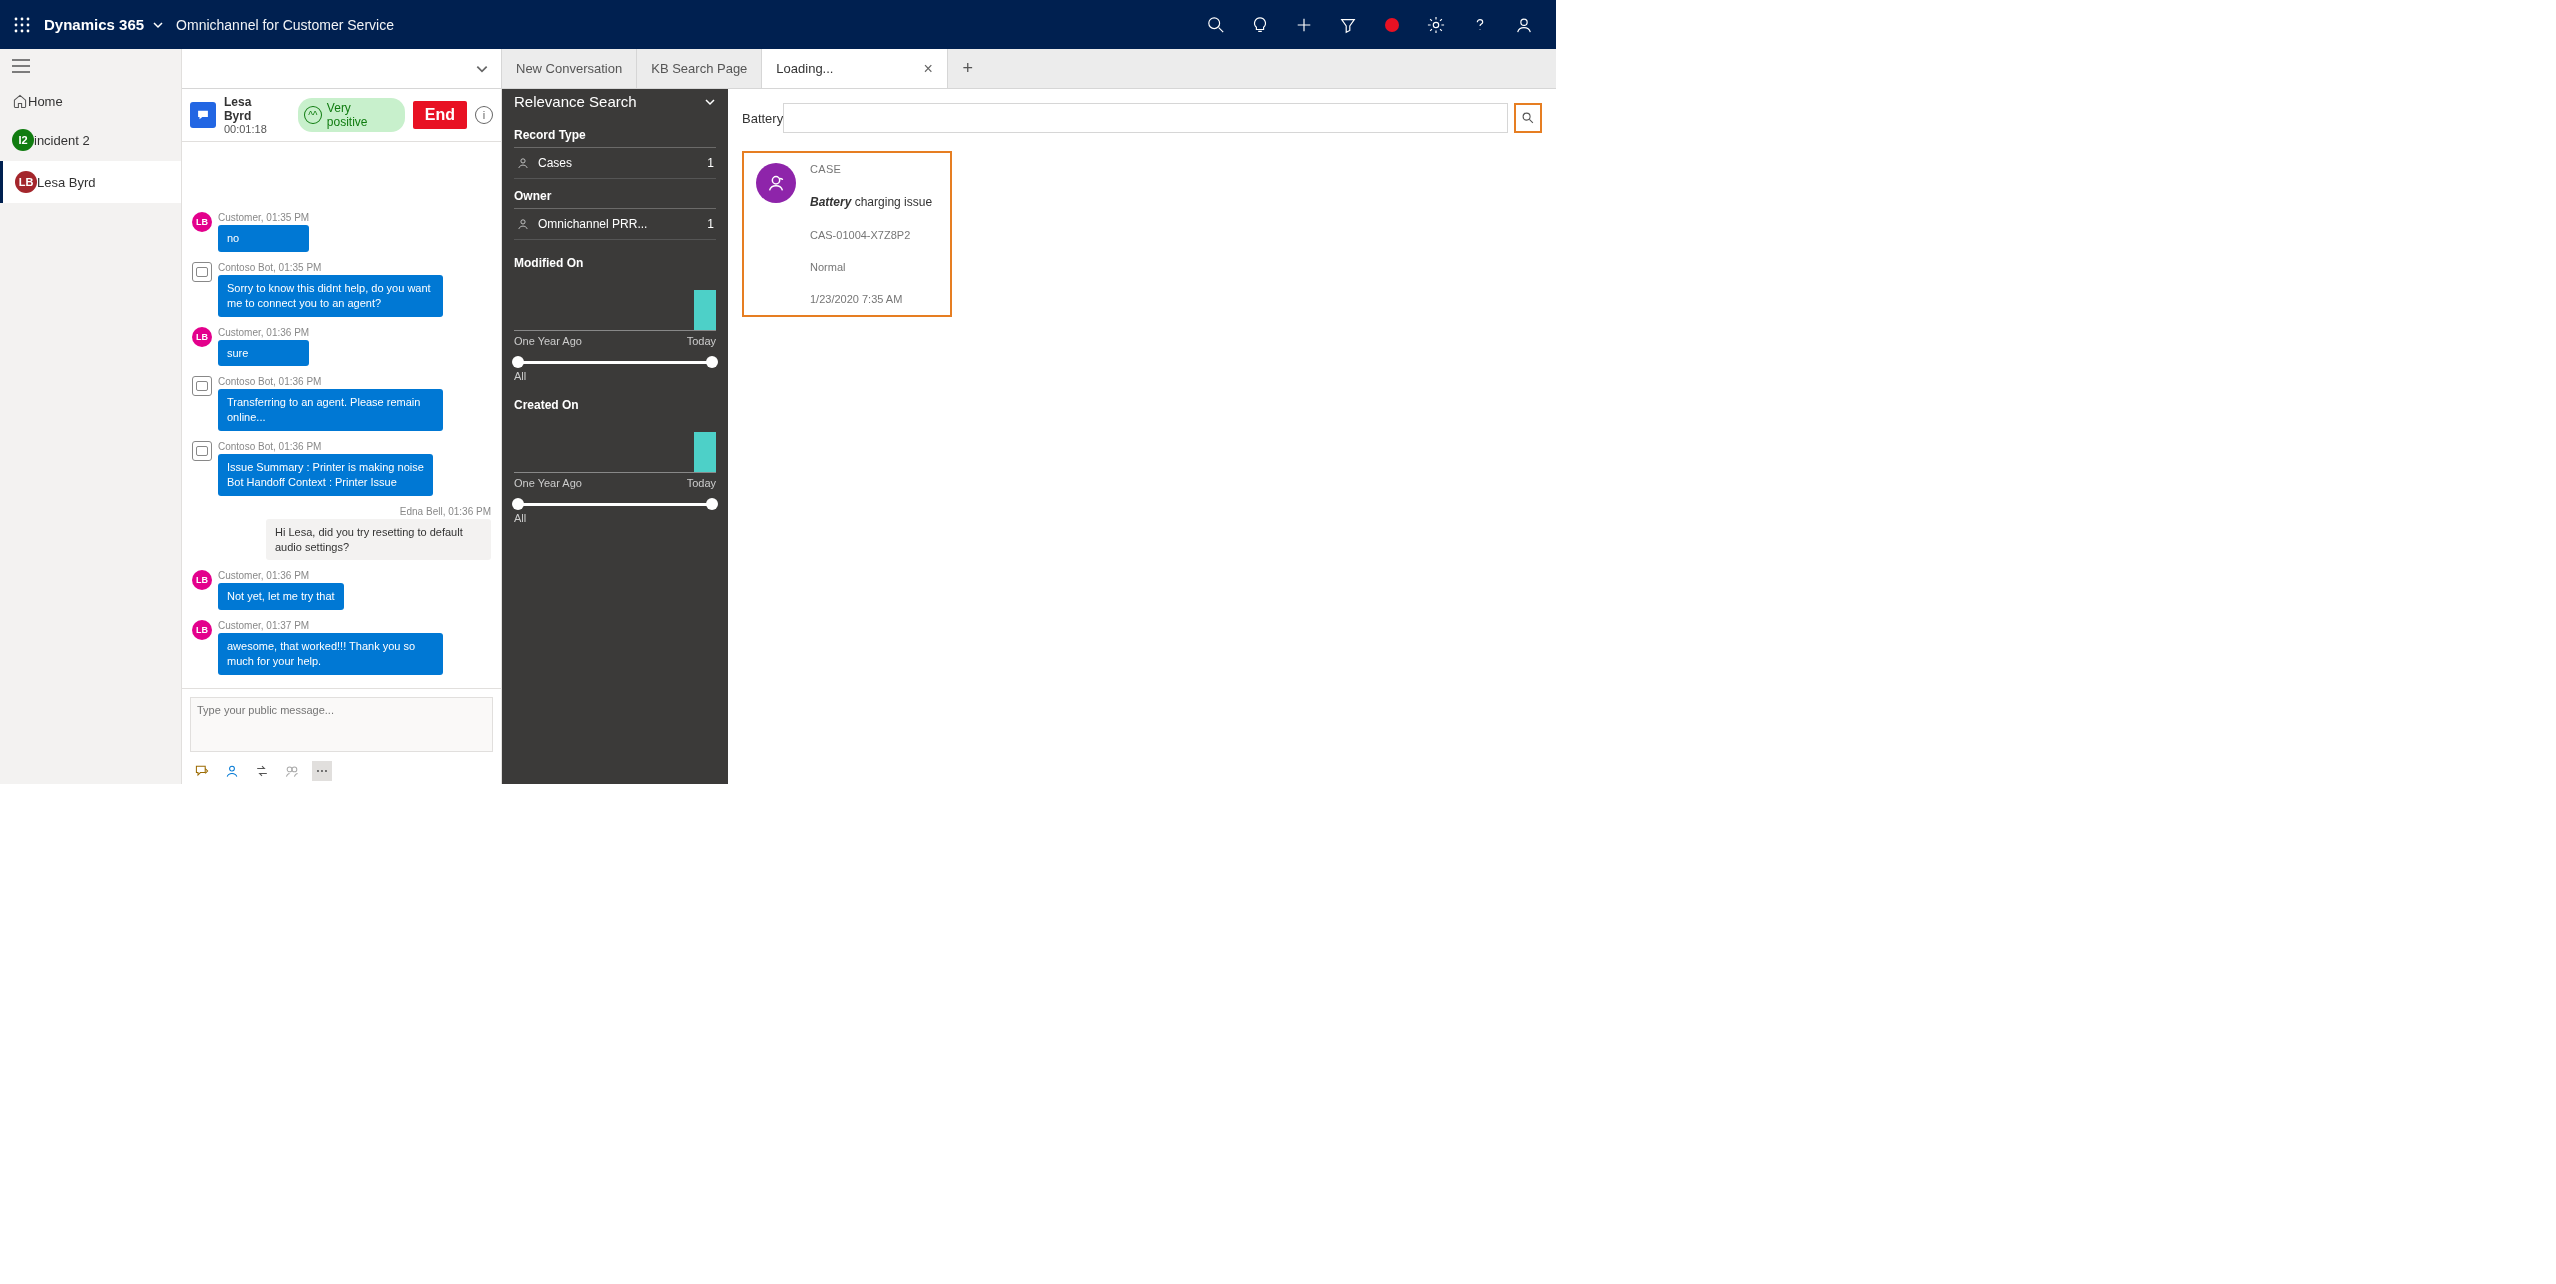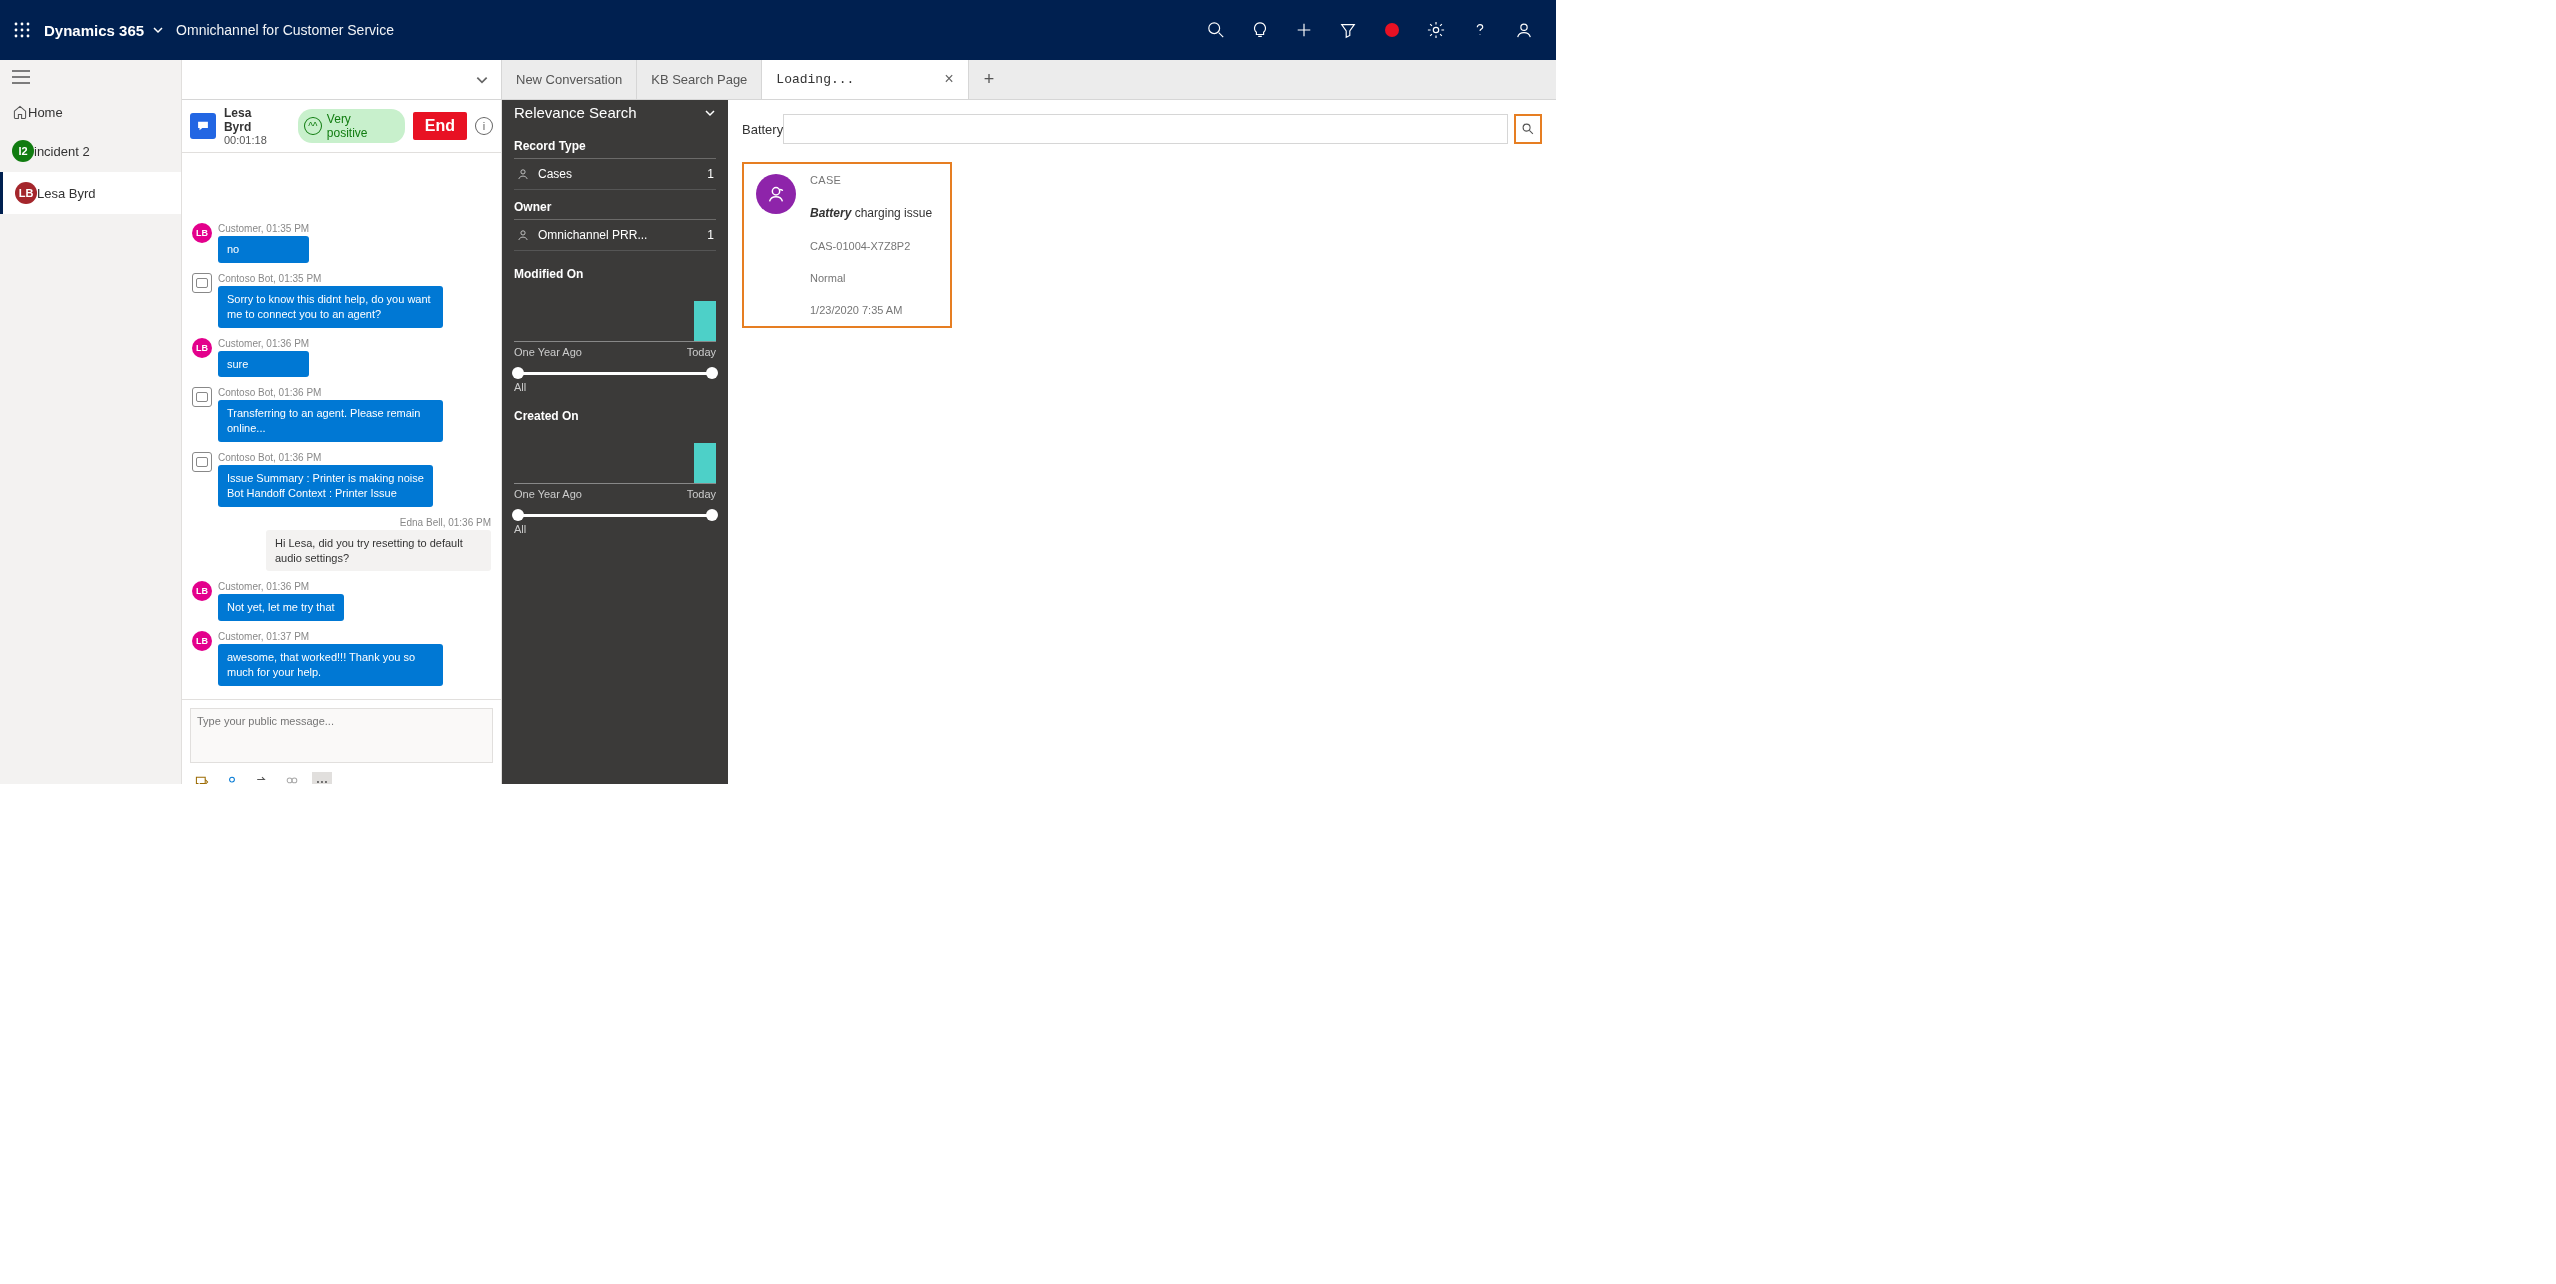--- a/index.html
+++ b/index.html
@@ -1,19 +1,19 @@
 <!DOCTYPE html>
 <html><head>
 <meta charset="utf-8">
 <style>
   * { box-sizing: border-box; margin: 0; padding: 0; }
   body { font-family: "Segoe UI", Arial, sans-serif; font-size: 13px; color: #333; background: #fff; width: 1556px; height: 784px; overflow: hidden; }
   
   
-  .topbar { background: #002050; height: 60px; display: flex; align-items: center; color: #fff; padding: 0 10px; }
+  .topbar { background: #002050; height: 49px; display: flex; align-items: center; color: #fff; padding: 0 10px; }
   .topbar .waffle { width: 24px; height: 24px; display: flex; align-items: center; justify-content: center; margin-right: 10px; cursor: pointer; }
   .topbar .waffle svg { fill: #fff; }
   .topbar .app-name { font-weight: 600; font-size: 15px; margin-right: 4px; }
   .topbar .app-chevron { margin: 0 12px 0 4px; display:flex; align-items:center; }
   .topbar .sub-title { font-size: 14px; font-weight: 400; opacity: 0.95; }
   .topbar .spacer { flex: 1; }
   .topbar .icon-btn { width: 44px; height: 44px; display: flex; align-items: center; justify-content: center; cursor: pointer; }
   .topbar .icon-btn svg { stroke: #fff; fill: none; stroke-width: 1.3; }
   .red-dot { width: 14px; height: 14px; border-radius: 50%; background: #e81123; }
 
@@ -71,21 +71,21 @@
   .axis-lbls { display:flex; justify-content:space-between; font-size:11px; color:#ccc; margin-top:4px; }
   .slider-track { height:3px; background:#fff; border-radius:2px; position:relative; margin:14px 2px 6px; }
   .slider-track .handle { width:12px;height:12px;background:#fff;border-radius:50%;position:absolute;top:-5px; }
   .all-lbl { font-size:11px; color:#ccc; }
 
   
   .results { flex:1; display:flex; flex-direction:column; background:#fff; }
   .tabs-bar { height:40px; background:#ececec; display:flex; align-items:stretch; border-bottom:1px solid #d6d6d6; }
   .dropdown-tab { width:320px; border-right:1px solid #d6d6d6; display:flex; align-items:center; justify-content:flex-end; padding:0 12px; background:#fff; cursor:pointer;}
   .tab { padding:4px 14px; display:flex; align-items:center; font-size:13px; color:#555; border-right:1px solid #d6d6d6; cursor:pointer; gap:10px;}
-  .tab.active { background:#fff; color:#333;font-family:Liberation Mono, monospace; }
+  .tab.active { background:#fff; color:#333; }
   .tab .close { font-size:16px; color:#666; cursor:pointer; }
   .tab.plus { width:40px; justify-content:center; font-size:18px; color:#555; border-right:none;}
   
   .search-row { display:flex; align-items:center; padding:14px 14px 6px; gap:0; }
   .search-box { flex:1; border:1px solid #d6d6d6; height:30px; display:flex; align-items:center; }
   .search-go { width:28px; height:30px; border:2px solid #e67e22; display:flex; align-items:center; justify-content:center; margin-left:6px; cursor:pointer;}
   
   .result-card { margin:12px 14px; border:2px solid #e67e22; padding:10px 12px; display:flex; gap:14px; width:210px; }
   .result-avatar { width:40px;height:40px;border-radius:50%;background:#8e24aa;display:flex;align-items:center;justify-content:center; }
   .result-avatar svg { stroke:#fff; fill:none; stroke-width:1.6; }

